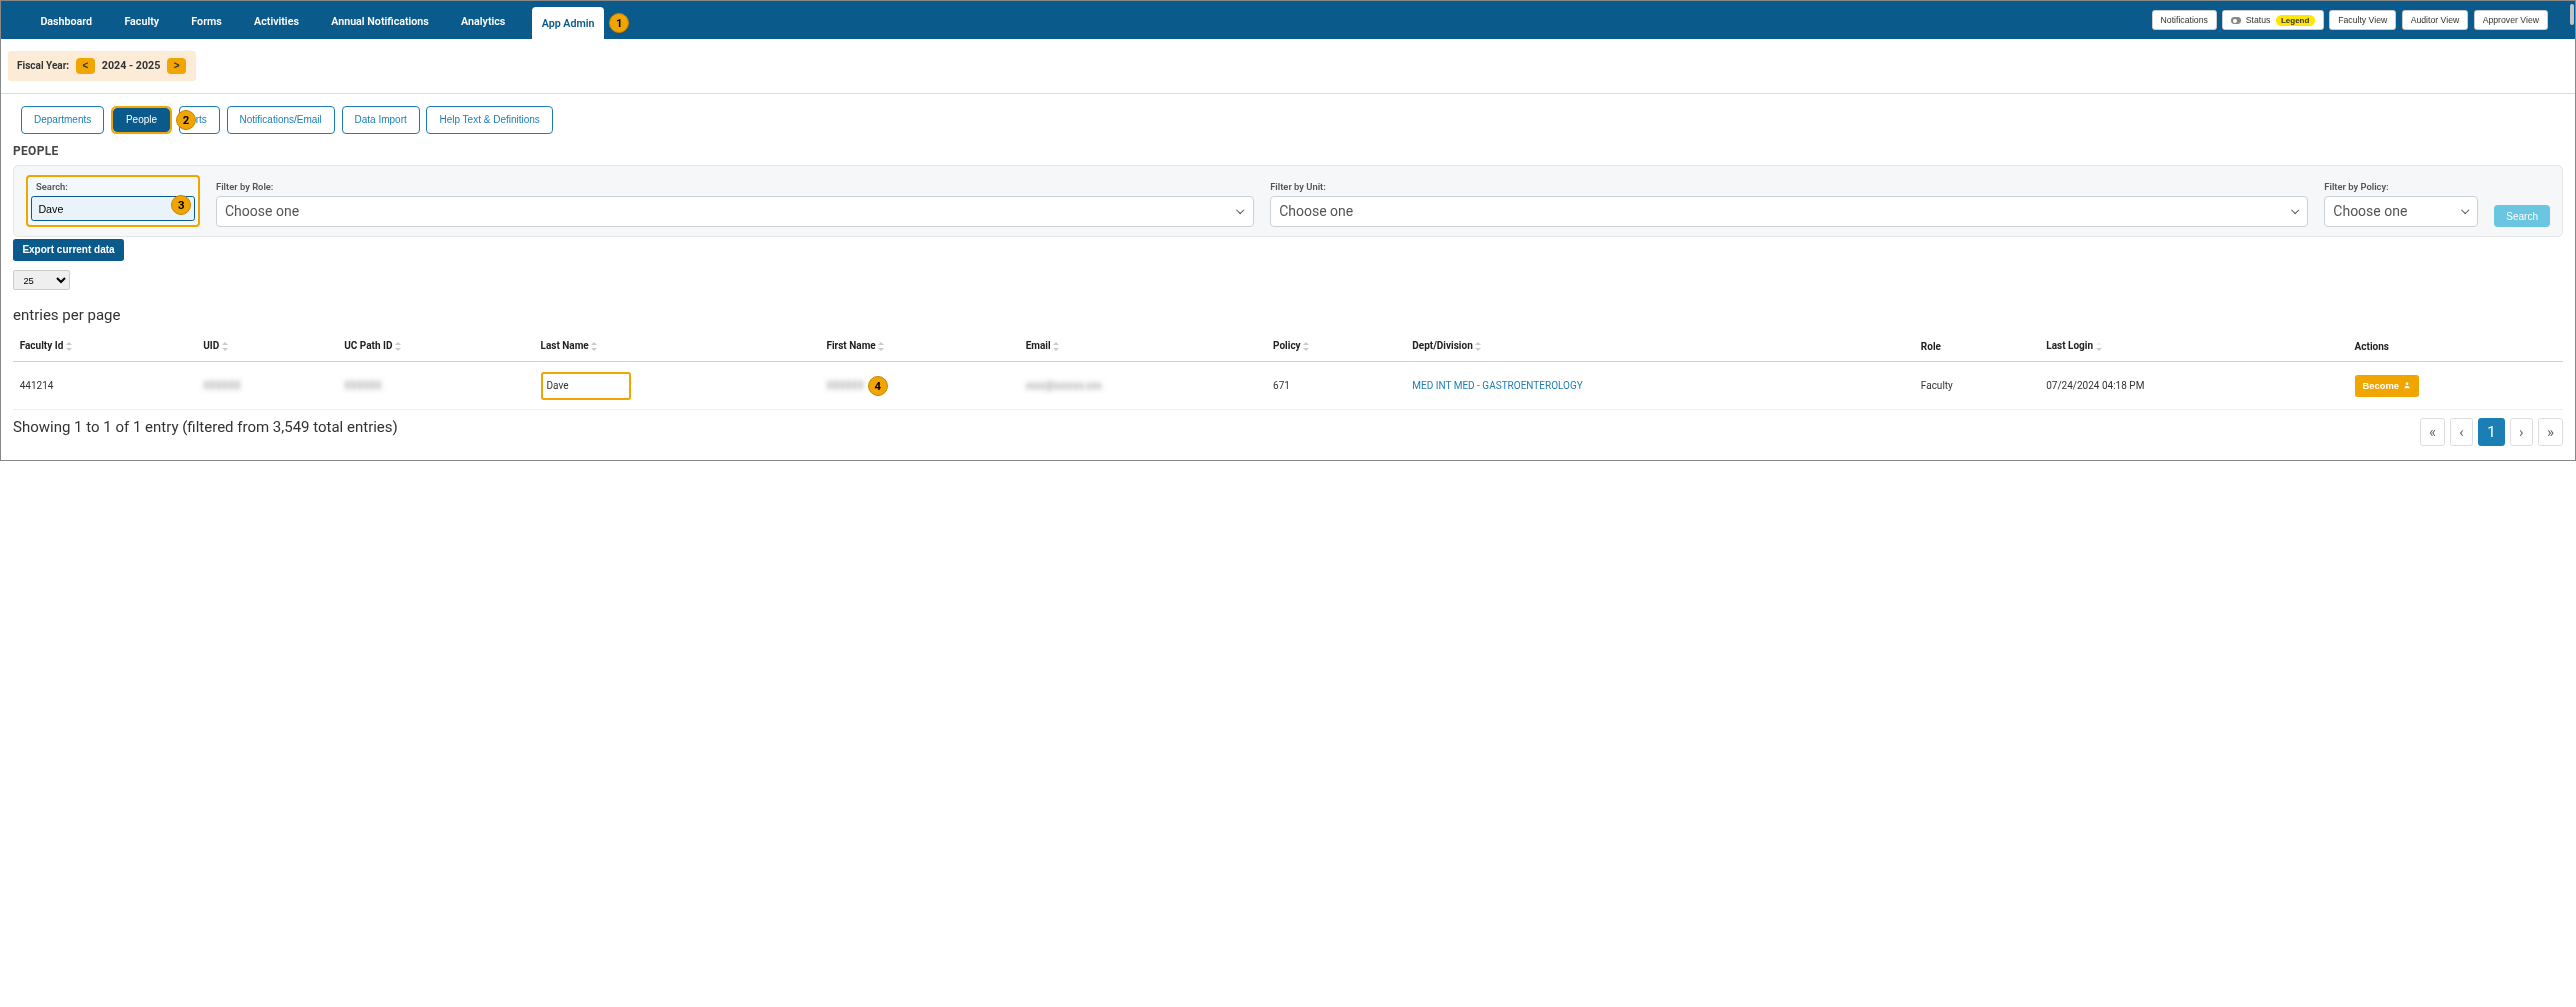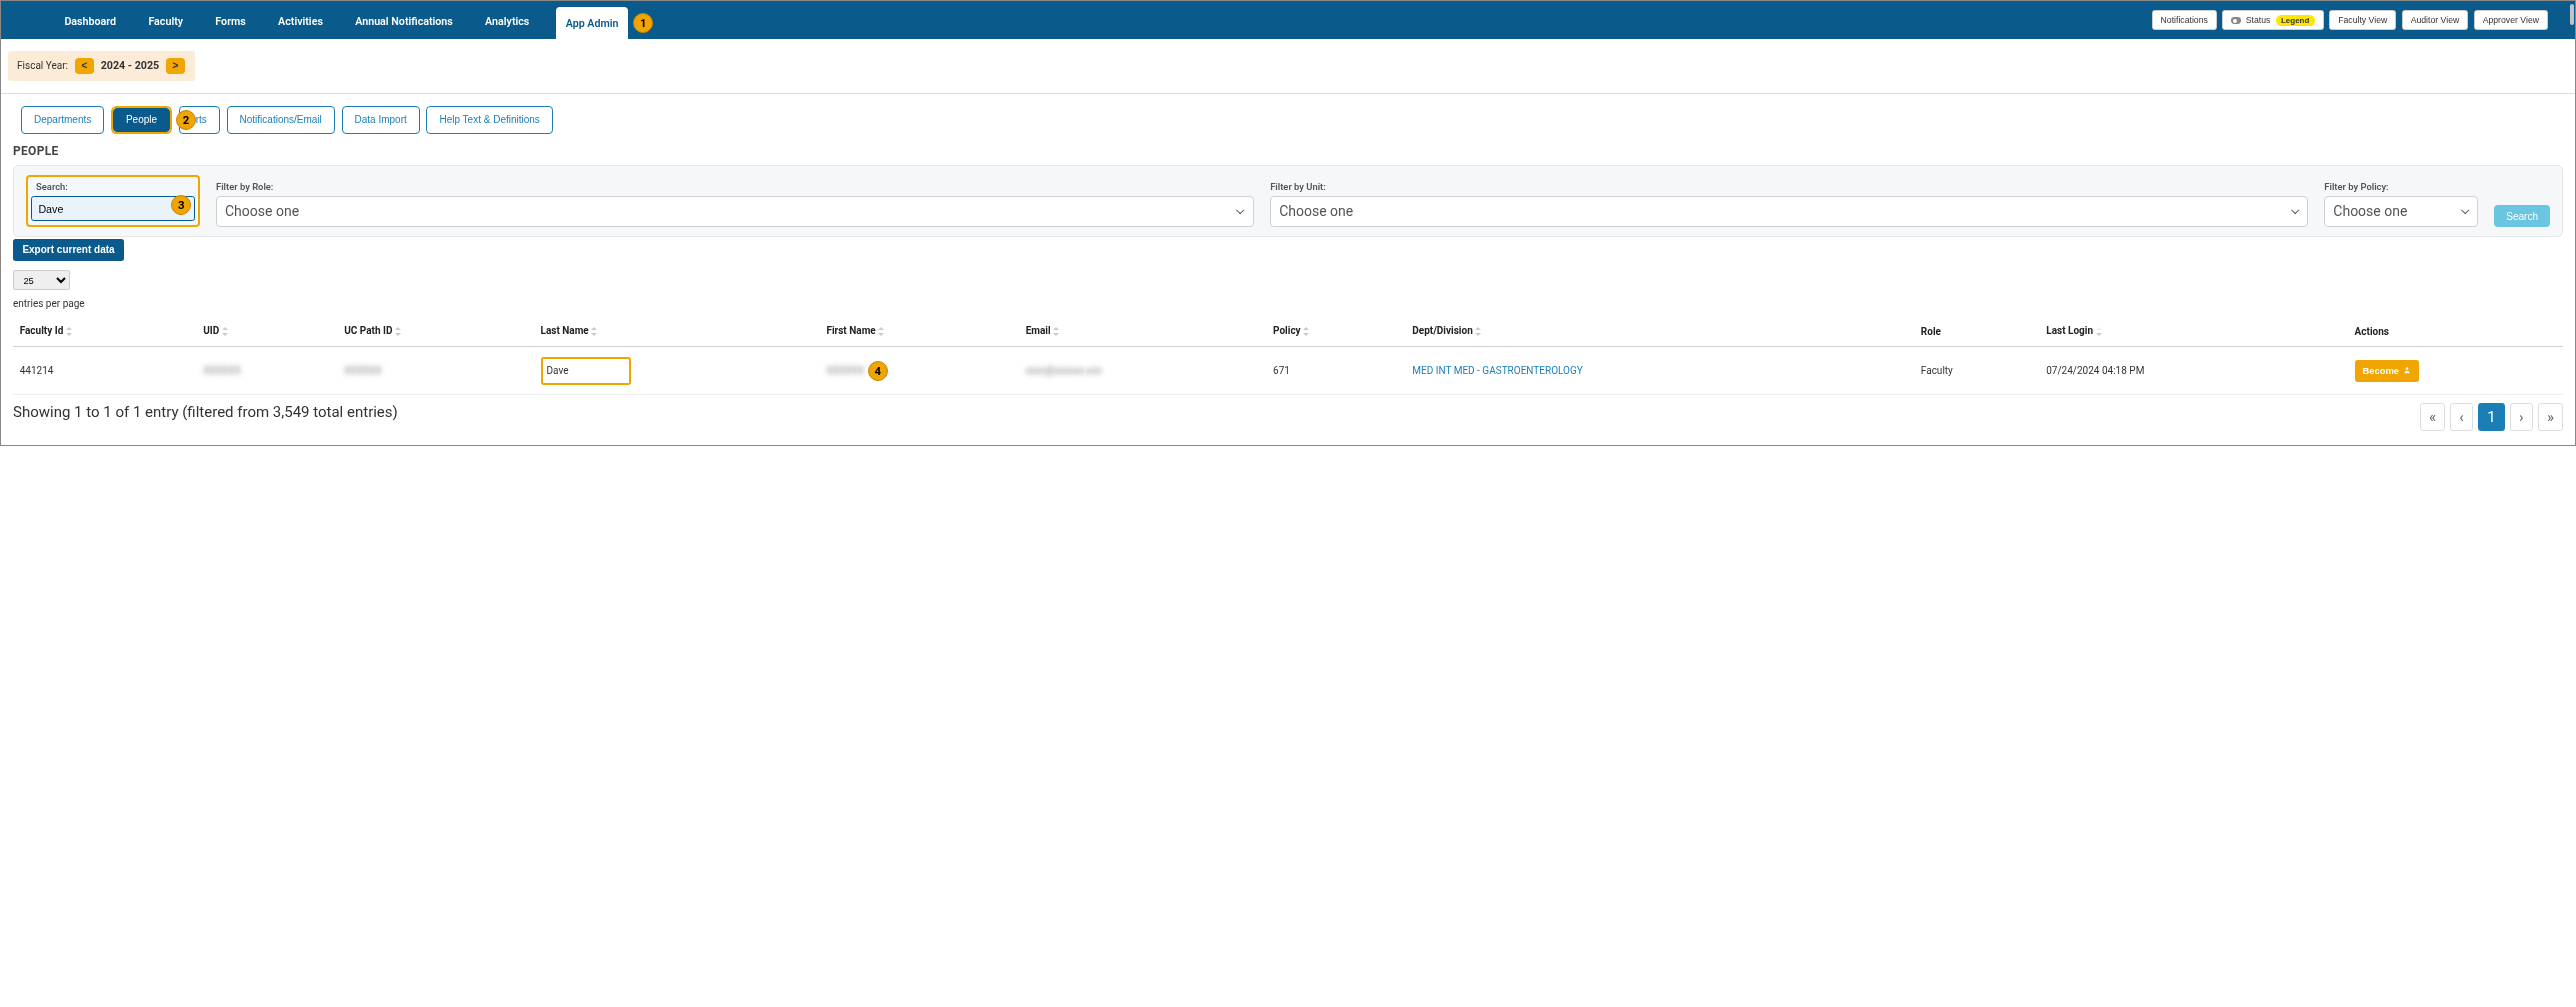--- a/index.html
+++ b/index.html
@@ -1,31 +1,31 @@
 <!DOCTYPE html>
 <html style="font-size:10.7px"><head>
 <meta charset="utf-8">
 <style>
 * { box-sizing: border-box; margin: 0; padding: 0; }
 body { font-family: -apple-system, BlinkMacSystemFont, "Segoe UI", Roboto, Arial, sans-serif; font-size: 9.4px; color: #333; background: #fff; }
 
 
 .topnav { background: #0b5a8c; display: flex; align-items: center; padding: 0 27px 0 34px; height: 38px; position: relative; }
-.topnav .nav-tabs { display: flex; gap: 21.5px; align-items: flex-end; height: 100%; margin-left: 24px; }
+.topnav .nav-tabs { display: flex; gap: 21.5px; align-items: flex-end; height: 100%; }
 .topnav .nav-tab { color: #fff; font-weight: 600; font-size: 10.7px; cursor: pointer; padding: 10.7px 5.4px; }
 .topnav .nav-tab.active { background: #fff; color: #0b5a8c; border-top-left-radius: 4px; border-top-right-radius: 4px; padding: 9.4px 9.4px; }
 .topnav .right { margin-left: auto; display: flex; gap: 5.4px; align-items: center; }
 .btn-white { background: #fff; color: #333; border: 0.7px solid #ccc; border-radius: 2.7px; padding: 4px 8px; font-size: 8.7px; cursor: pointer; }
 .btn-white .legend { background: #ffe600; color: #333; border-radius: 6.7px; padding: 0.7px 5.4px; font-weight: 600; font-size: 8px; margin-left: 2.7px; }
 .toggle-icon { display: inline-block; width: 9.4px; height: 6.7px; background: #888; border-radius: 3.4px; margin-right: 2.7px; vertical-align: middle; position: relative; }
 .toggle-icon::after { content:''; position:absolute; width:4px; height:4px; background:#fff; border-radius:50%; top:1.3px; left:1.3px; }
 
 
 .fiscal-bar { display:inline-flex; align-items:center; background:#fcebd6; padding:6.7px 9.4px; margin:12px 0 0 6.7px; border-radius:2.7px; gap:6.7px; }
-.fiscal-bar .label { font-weight:400; color:#333; font-size:10px; }
+.fiscal-bar .label { font-weight:700; color:#333; font-size:10px; }
 .fiscal-bar .year-btn { background:#f0a500; color:#333; border:none; border-radius:4px; padding:2.7px 6.7px; font-weight:700; cursor:pointer; font-size:10px; }
 .fiscal-bar .year { font-weight:700; font-size:10.7px; }
 
 
 .subtabs { display:flex; gap:6.7px; padding:12px 6.7px 6.7px 20px; border-top:0.7px solid #ddd; margin-top:12px; }
 .subtab { border:0.7px solid #1b7fb6; background:#fff; color:#1b7fb6; border-radius:4px; padding:5.4px 12px; font-size:10px; cursor:pointer; }
 .subtab.active { background:#0b5a8c; color:#fff; border-color:#0b5a8c; }
 .people-highlight { border:2px solid #f0a500; border-radius:5.4px; display:inline-block; padding:0; }
 
 
@@ -38,21 +38,21 @@
 .filter-select { width:100%; border:0.7px solid #ccd0d4; border-radius:4px; padding:6.7px 8px; font-size:14px; color:#555; background:#fff; position:relative; cursor:pointer; }
 .filter-select::after { content:''; position:absolute; right:9.4px; top:50%; width:5.4px; height:5.4px; border-right:1.3px solid #555; border-bottom:1.3px solid #555; transform:translateY(-60%) rotate(45deg); }
 .search-wrap { border:2px solid #f0a500; border-radius:4px; padding:1.3px 2.7px 4px 2.7px; background:#f2f8fb; }
 .search-input { width:100%; border:1.3px solid #0b5a8c; border-radius:2.7px; padding:5.4px 6.7px; font-size:10.7px; background:#eaf3f9; }
 .search-btn { background:#5bc0de; color:#fff; border:none; border-radius:4px; padding:5.4px 12px; font-size:10px; cursor:pointer; opacity:0.9; }
 
 .export-btn { background:#0b5a8c; color:#fff; border:none; border-radius:2.7px; padding:5.4px 9.4px; font-size:10px; font-weight:600; cursor:pointer; margin-top:1.3px; }
 
 .perpage { margin:9.4px 0 2.7px 0; }
 .perpage select { border:0.7px solid #ccc; border-radius:2px; padding:2.7px 19px 2.7px 5.4px; font-size:9.4px; }
-.perpage-label { font-size:10px; color:#333; margin-top:8px; }
+.perpage-label { font-size:15px; color:#333; margin-top:16px; }
 
 
 table { width:100%; border-collapse:collapse; margin-top:9.4px; font-size:10px; }
 th { text-align:left; font-weight:700; padding:6.7px 6.7px 9.4px 6.7px; border-bottom:1.3px solid #d0d0d0; color:#222; vertical-align:bottom; position:relative; }
 th .sort-icon { display:inline-block; width:6.7px; height:9.4px; margin-left:2.7px; opacity:0.25; position:relative; top:1.3px; }
 th .sort-icon::before { content:''; position:absolute; top:0; left:0; border-left:3.4px solid transparent; border-right:3.4px solid transparent; border-bottom:3.4px solid #333; }
 th .sort-icon::after { content:''; position:absolute; bottom:0; left:0; border-left:3.4px solid transparent; border-right:3.4px solid transparent; border-top:3.4px solid #333; }
 th .sort-icon.desc::before { opacity:0.3; }
 th .sort-icon.desc::after { opacity:1; }
 td { padding:9.4px 6.7px; border-bottom:0.7px solid #eee; vertical-align:middle; }

